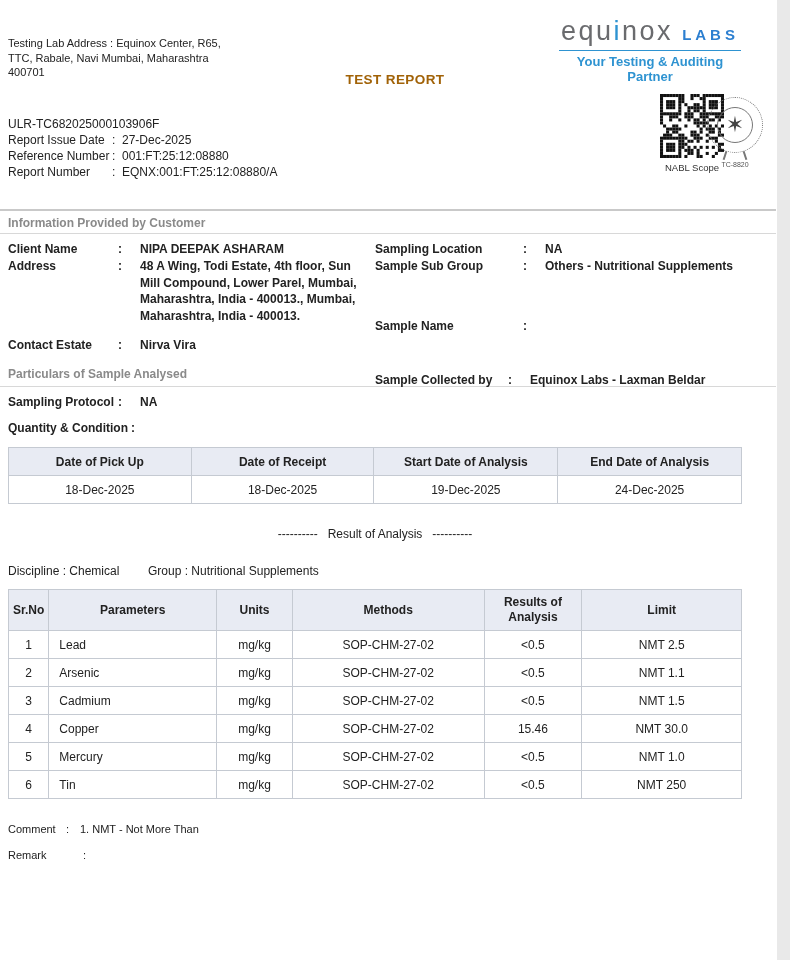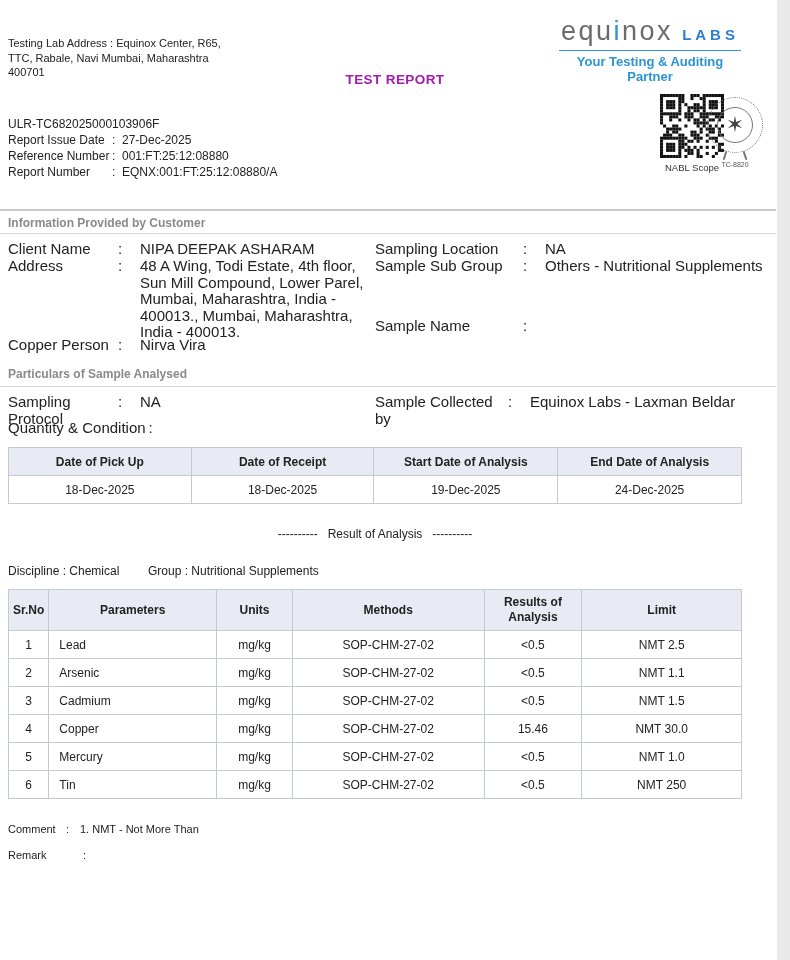--- a/index.html
+++ b/index.html
@@ -18,21 +18,21 @@
     font-family:"Liberation Sans","DejaVu Sans",sans-serif;
     color:var(--ink);
     overflow:hidden;
   }
   .abs{position:absolute;}
   
   .page-edge{right:0;top:0;width:13px;height:100%;background:#e9e9e9;}
   
   .lab-address{left:8px;top:36px;width:285px;font-size:11px;line-height:14.5px;white-space:pre-line;}
   
-  .report-title{left:0;top:72px;width:790px;text-align:center;font-size:13.5px;font-weight:bold;letter-spacing:.4px;color:#a21caf;}
+  .report-title{left:0;top:72px;width:790px;text-align:center;font-size:13.5px;font-weight:bold;letter-spacing:.4px;color:#a16207;}
   
   .logo{left:559px;top:16px;width:182px;}
   .logo-word{display:flex;align-items:baseline;justify-content:center;gap:9px;}
   .logo-equinox{font-size:27px;letter-spacing:2.5px;color:var(--logo-gray);font-weight:400;}
   .logo-i{color:var(--accent);}
   .logo-labs{font-size:15px;font-weight:bold;letter-spacing:4px;color:#2c7fd0;}
   .logo-tagline{margin-top:3px;border-top:1.5px solid var(--accent);padding-top:3px;text-align:center;font-size:13px;font-weight:bold;color:var(--accent);}
   
   .meta{left:8px;top:116px;font-size:12px;line-height:16px;}
   .meta-row{display:flex;}
@@ -48,21 +48,21 @@
   .seal-legs{height:9px;position:relative;width:34px;margin:-2px auto 0;}
   .seal-legs::before,.seal-legs::after{content:"";position:absolute;top:0;width:2px;height:9px;background:#777;}
   .seal-legs::before{left:6px;transform:rotate(18deg);}
   .seal-legs::after{right:6px;transform:rotate(-18deg);}
   .seal-caption{margin-top:1px;font-size:7px;color:#555;}
   
   .rule{left:0;width:776px;background:#c9c9c9;}
   .rule-thin{left:0;width:776px;background:#d8d8d8;}
   .section-heading{left:8px;font-size:12px;font-weight:bold;color:var(--heading-gray);}
   
-  .inforow{display:flex;font-size:15px;line-height:16.5px;}
+  .inforow{display:flex;font-size:12px;line-height:16.5px;font-weight:bold;}
   .inforow .lbl{flex:none;}
   .inforow .col{flex:none;width:22px;text-align:left;}
   .cust-left .lbl{width:110px;}
   .cust-left{width:362px;}
   .cust-right .lbl{width:148px;}
   .cust-right{width:405px;}
   .part-left .lbl{width:110px;}
   .part-right .lbl{width:133px;}
   
   table{border-collapse:collapse;width:734px;font-size:12px;}
@@ -374,21 +374,21 @@
     <span class="lbl">Client Name</span>
       <span class="col">:</span>
       <span style="flex:1;">NIPA DEEPAK ASHARAM</span>
   </div>
   <div class="inforow" style="position:absolute;top:17px;width:100%;">
     <span class="lbl">Address</span>
       <span class="col">:</span>
       <span style="flex:1;">48 A Wing, Todi Estate, 4th floor, Sun Mill Compound, Lower Parel, Mumbai, Maharashtra, India - 400013., Mumbai, Maharashtra, India - 400013.</span>
   </div>
   <div class="inforow" style="position:absolute;top:96px;width:100%;">
-    <span class="lbl">Copper Person</span>
+    <span class="lbl">Contact Estate</span>
       <span class="col">:</span>
       <span style="flex:1;">Nirva Vira</span>
   </div>
 </div>
 
 <div class="abs cust-right" style="left:375px;top:241px;">
   <div class="inforow" style="position:absolute;top:0;width:100%;">
     <span class="lbl">Sampling Location</span>
       <span class="col">:</span>
       <span style="flex:1;">NA</span>
@@ -405,21 +405,21 @@
 </div>
 
 <div class="abs section-heading" style="top:367px;">Particulars of Sample Analysed</div>
 <div class="abs rule-thin" style="top:386px;height:1px;"></div>
 
 <div class="abs inforow part-left" style="left:8px;top:394px;width:360px;">
   <span class="lbl">Sampling Protocol</span>
     <span class="col">:</span>
     <span>NA</span>
 </div>
-<div class="abs inforow part-right" style="left:375px;top:394px;width:405px;">
+<div class="abs inforow part-right" style="left:375px;top:372px;width:405px;">
   <span class="lbl">Sample Collected by</span>
     <span class="col">:</span>
     <span>Equinox Labs - Laxman Beldar</span>
 </div>
 <div class="abs inforow" style="left:8px;top:420px;width:770px;">
   <span>Quantity &amp; Condition</span>
     <span style="width:10px;text-align:center;flex:none;">:</span>
 </div>
 
 <table class="abs dates-table" style="left:8px;top:447px;">

